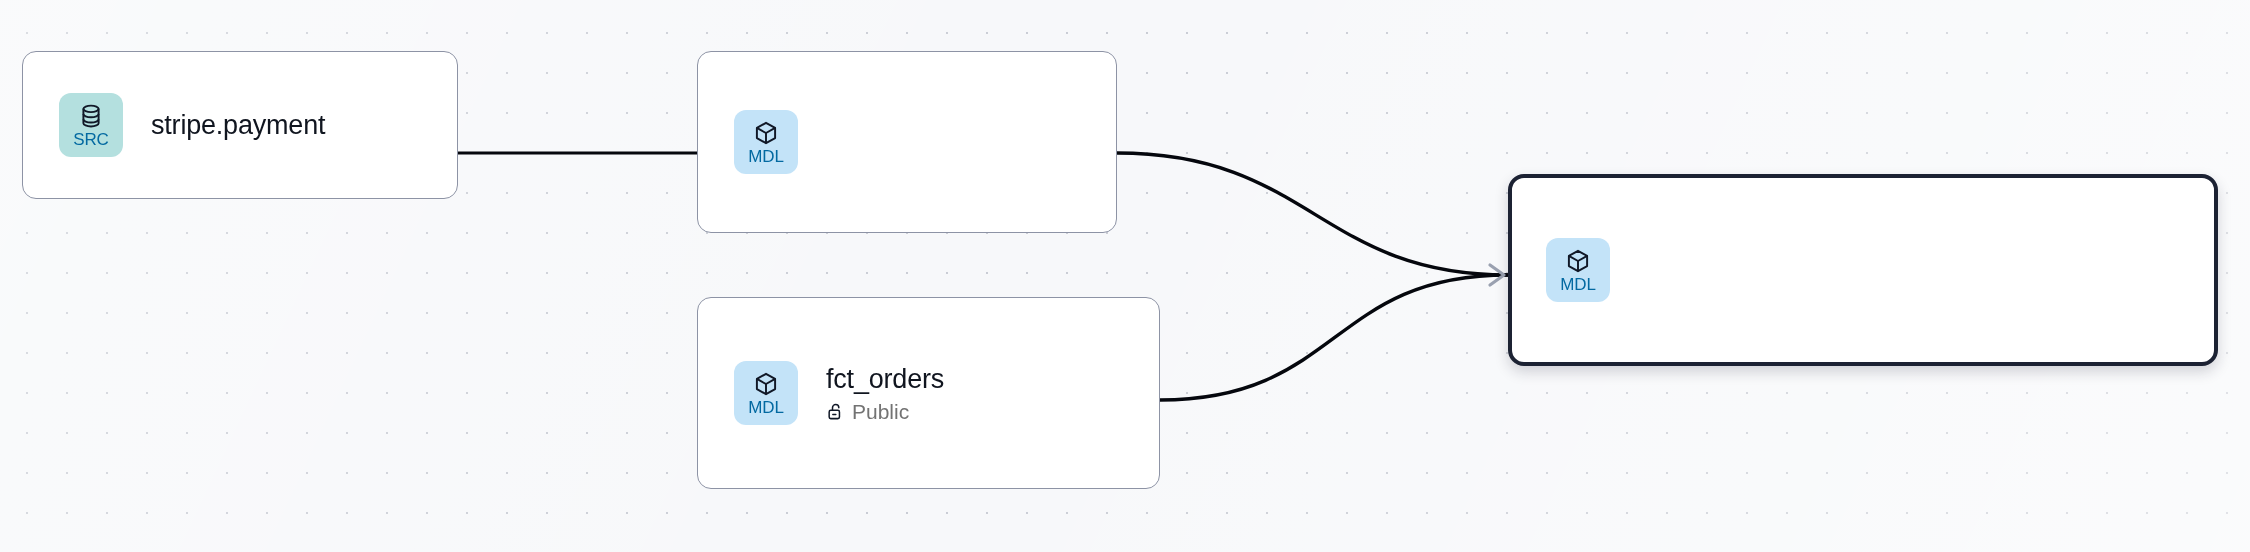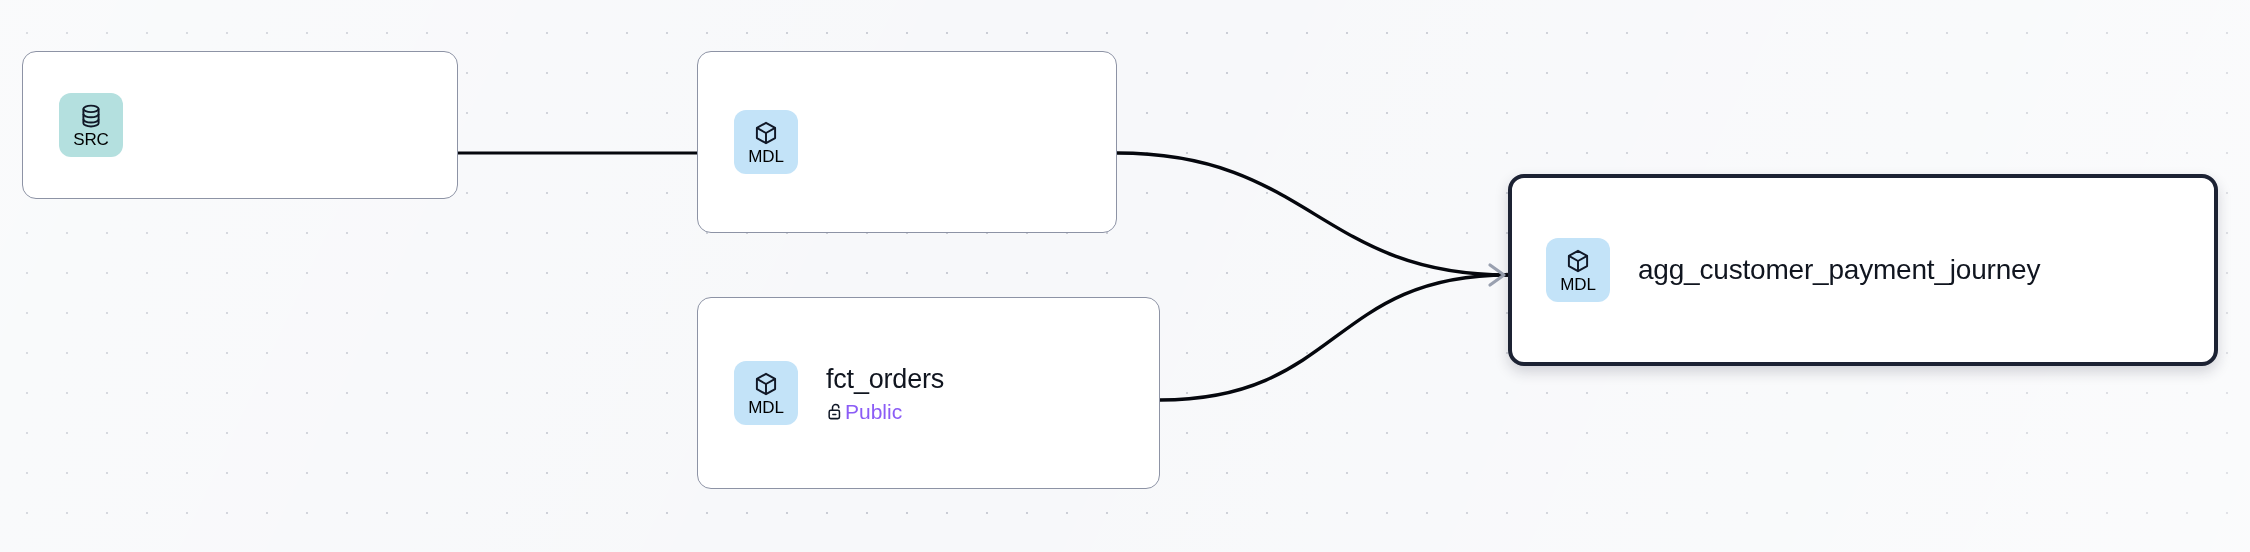--- a/index.html
+++ b/index.html
@@ -77,21 +77,21 @@
   .badge svg {
     display: block;
     width: 26px;
     height: 26px;
     margin-top: 2px;
   }
 
   .badge-label {
     font-size: 17px;
     line-height: 19px;
-    color: #000000;
+    color: #0369a1;
     font-family: "Liberation Sans", sans-serif;
     letter-spacing: -0.2px;
     margin-top: 1px;
   }
 
   .node-text {
     margin-left: 28px;
     display: flex;
     flex-direction: column;
     justify-content: center;
@@ -101,24 +101,25 @@
     font-size: 27px;
     line-height: 32px;
     color: #10151f;
     white-space: nowrap;
     letter-spacing: -0.2px;
   }
 
   .node-sub {
     display: flex;
     align-items: center;
+    gap: 7px;
     margin-top: 4px;
     font-size: 21px;
     line-height: 25px;
-    color: #8b5cf6;
+    color: #737373;
   }
   .node-sub svg {
     display: block;
     width: 19px;
     height: 19px;
   }
 
   
   #node-source   { left: 22px;   top: 51px;  width: 436px; height: 148px; }
   #node-stg      { left: 697px;  top: 51px;  width: 420px; height: 182px; }
@@ -155,20 +156,23 @@
     <div class="badge src">
       <span>
         <svg viewBox="0 0 24 24" fill="none" xmlns="http://www.w3.org/2000/svg">
           <ellipse cx="12" cy="5.4" rx="7" ry="3" stroke="#111827" stroke-width="1.8"></ellipse>
           <path d="M5 5.4 v13.2 c0 1.66 3.13 3 7 3 s7 -1.34 7 -3 V5.4" stroke="#111827" stroke-width="1.8" fill="none"></path>
           <path d="M5 10.2 c0 1.66 3.13 3 7 3 s7 -1.34 7 -3" stroke="#111827" stroke-width="1.8" fill="none"></path>
           <path d="M5 15 c0 1.66 3.13 3 7 3 s7 -1.34 7 -3" stroke="#111827" stroke-width="1.8" fill="none"></path>
         </svg>
       </span>
       <span class="badge-label">SRC</span>
+    </div>
+    <div class="node-text">
+      <span class="node-title">stripe.payment</span>
     </div>
   </div>
 
   <div class="node" id="node-stg">
     <div class="badge mdl">
       <span>
         <svg viewBox="0 0 24 24" fill="none" xmlns="http://www.w3.org/2000/svg">
           <path d="M12 2.6 L20.4 7.3 V16.7 L12 21.4 L3.6 16.7 V7.3 Z" stroke="#111827" stroke-width="1.8" stroke-linejoin="round"></path>
           <path d="M3.6 7.3 L12 12 L20.4 7.3" stroke="#111827" stroke-width="1.8" stroke-linejoin="round"></path>
           <path d="M12 12 V21.4" stroke="#111827" stroke-width="1.8" stroke-linejoin="round"></path>
@@ -208,18 +212,15 @@
     <div class="badge mdl">
       <span>
         <svg viewBox="0 0 24 24" fill="none" xmlns="http://www.w3.org/2000/svg">
           <path d="M12 2.6 L20.4 7.3 V16.7 L12 21.4 L3.6 16.7 V7.3 Z" stroke="#111827" stroke-width="1.8" stroke-linejoin="round"></path>
           <path d="M3.6 7.3 L12 12 L20.4 7.3" stroke="#111827" stroke-width="1.8" stroke-linejoin="round"></path>
           <path d="M12 12 V21.4" stroke="#111827" stroke-width="1.8" stroke-linejoin="round"></path>
         </svg>
       </span>
       <span class="badge-label">MDL</span>
     </div>
-    <div class="node-text">
-      <span class="node-title">agg_customer_payment_journey</span>
-    </div>
   </div>
 
 </div>
 
 </body></html>

